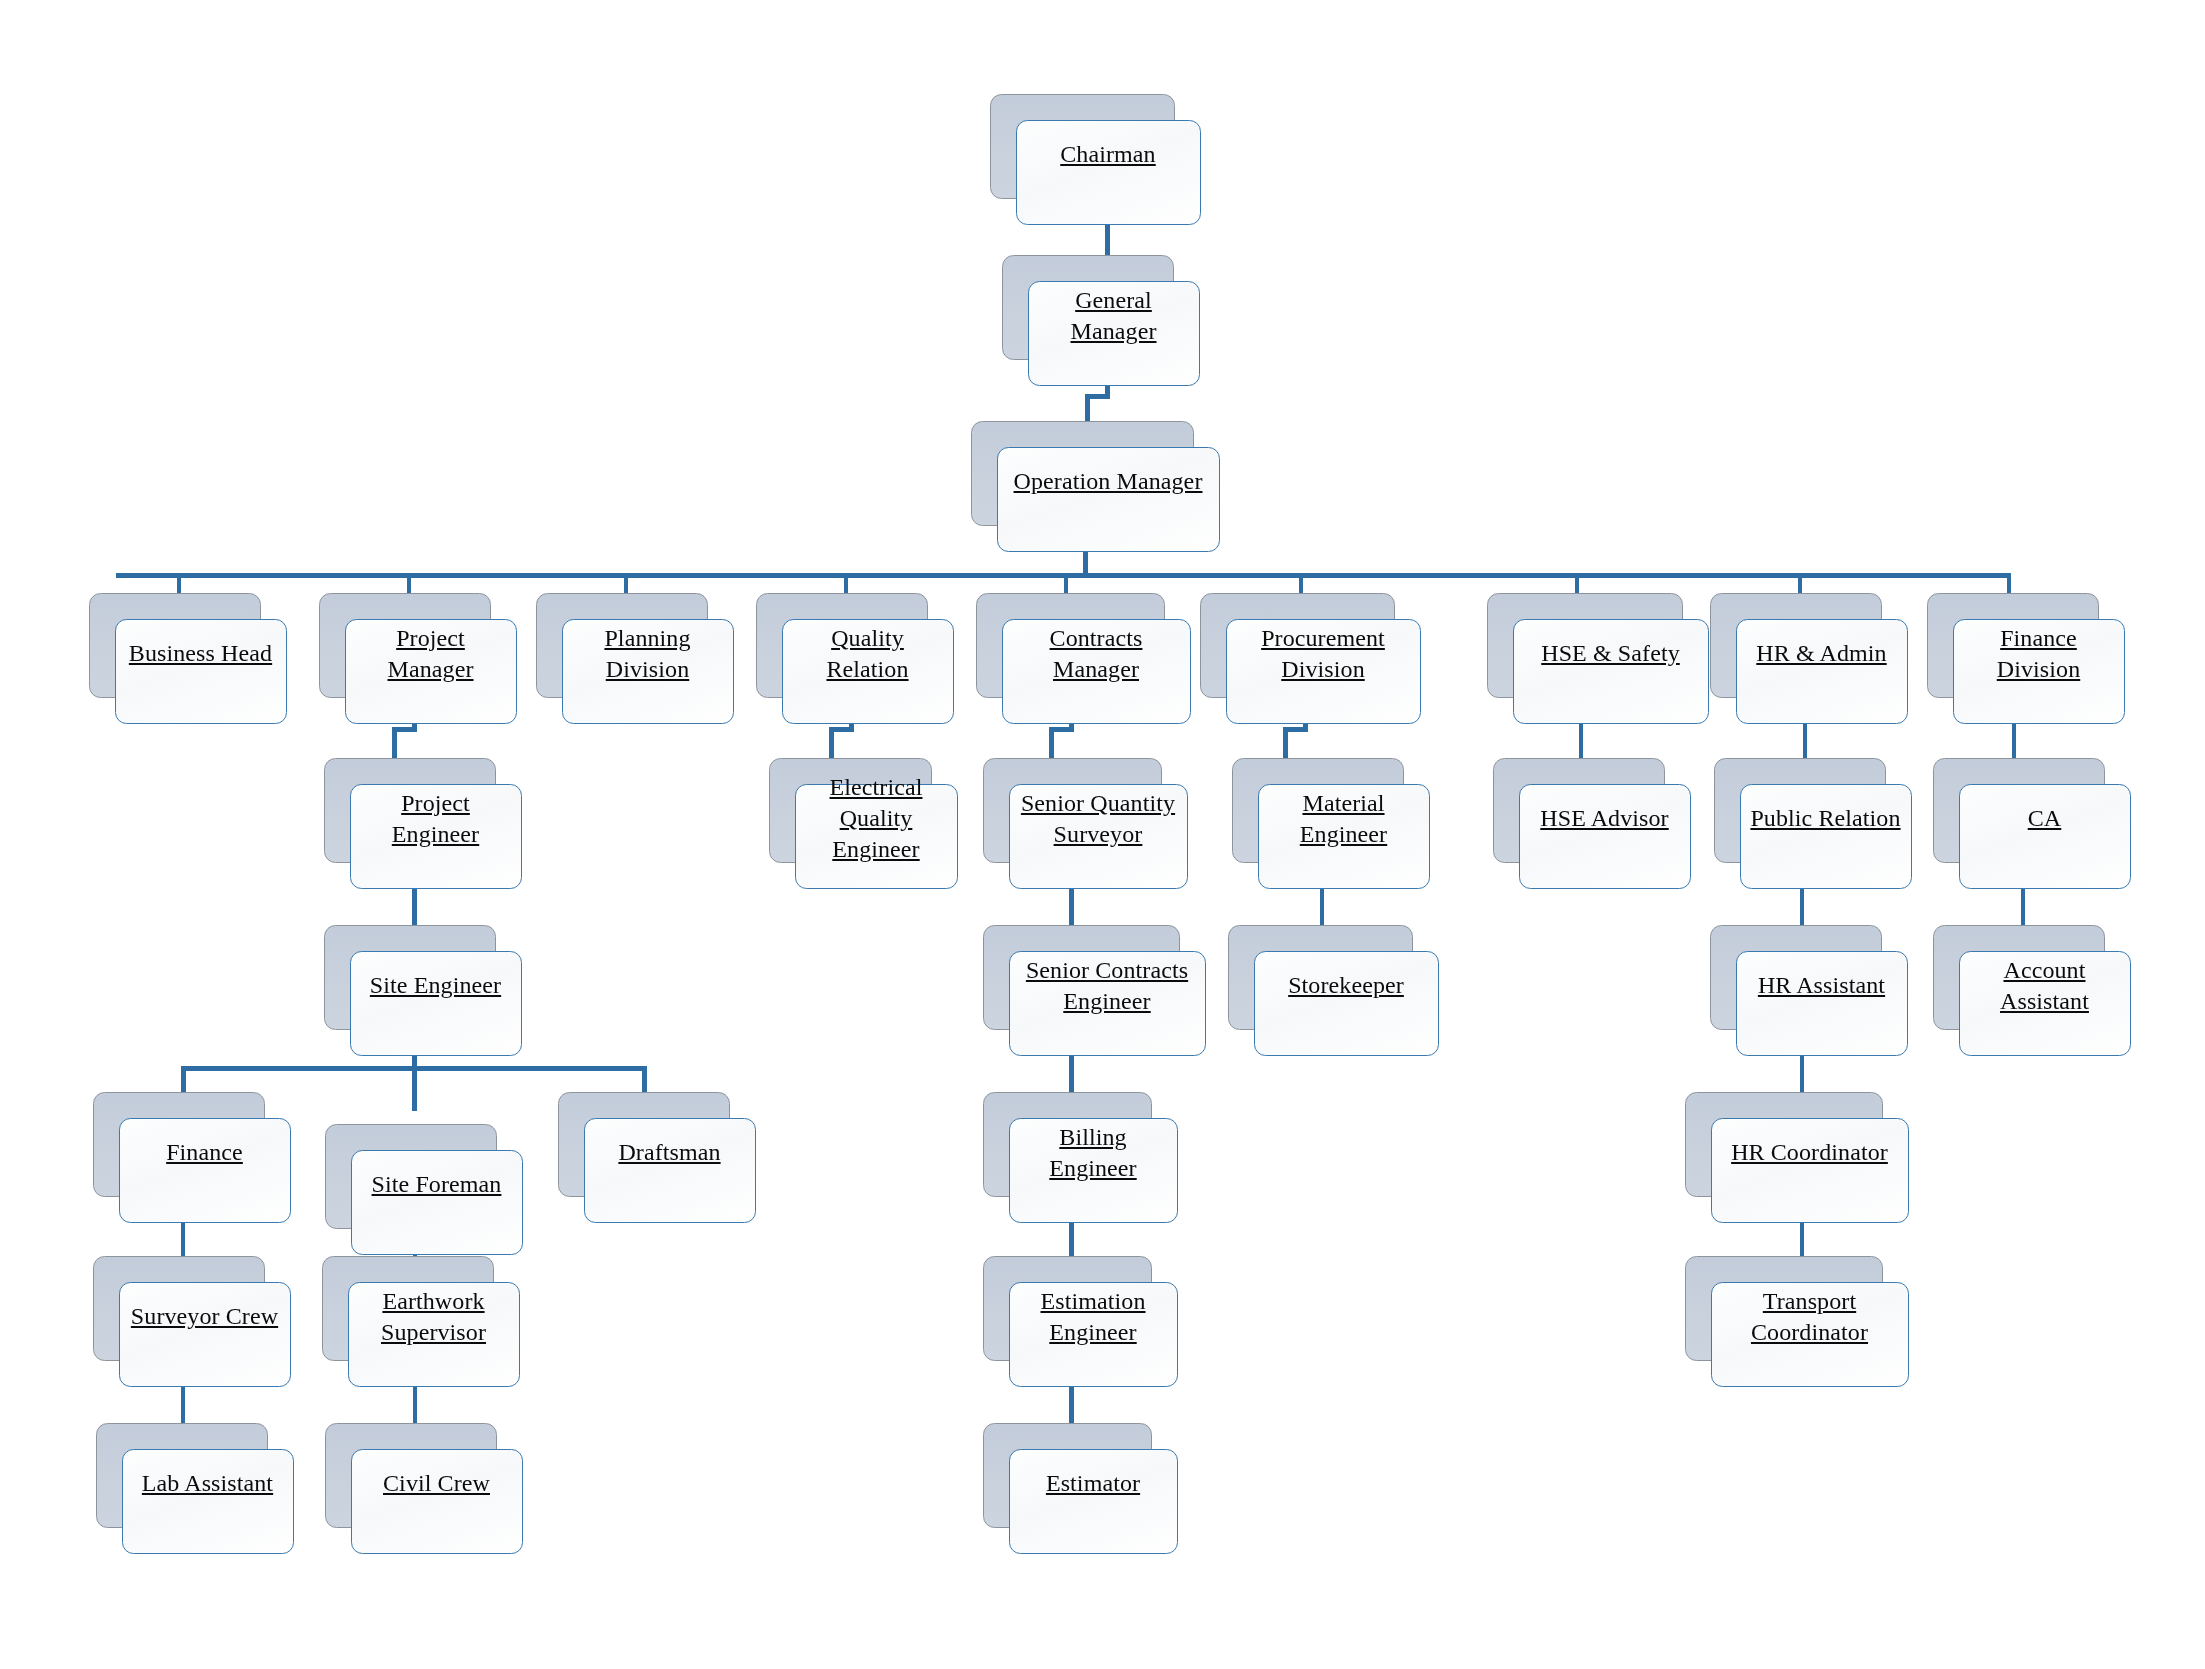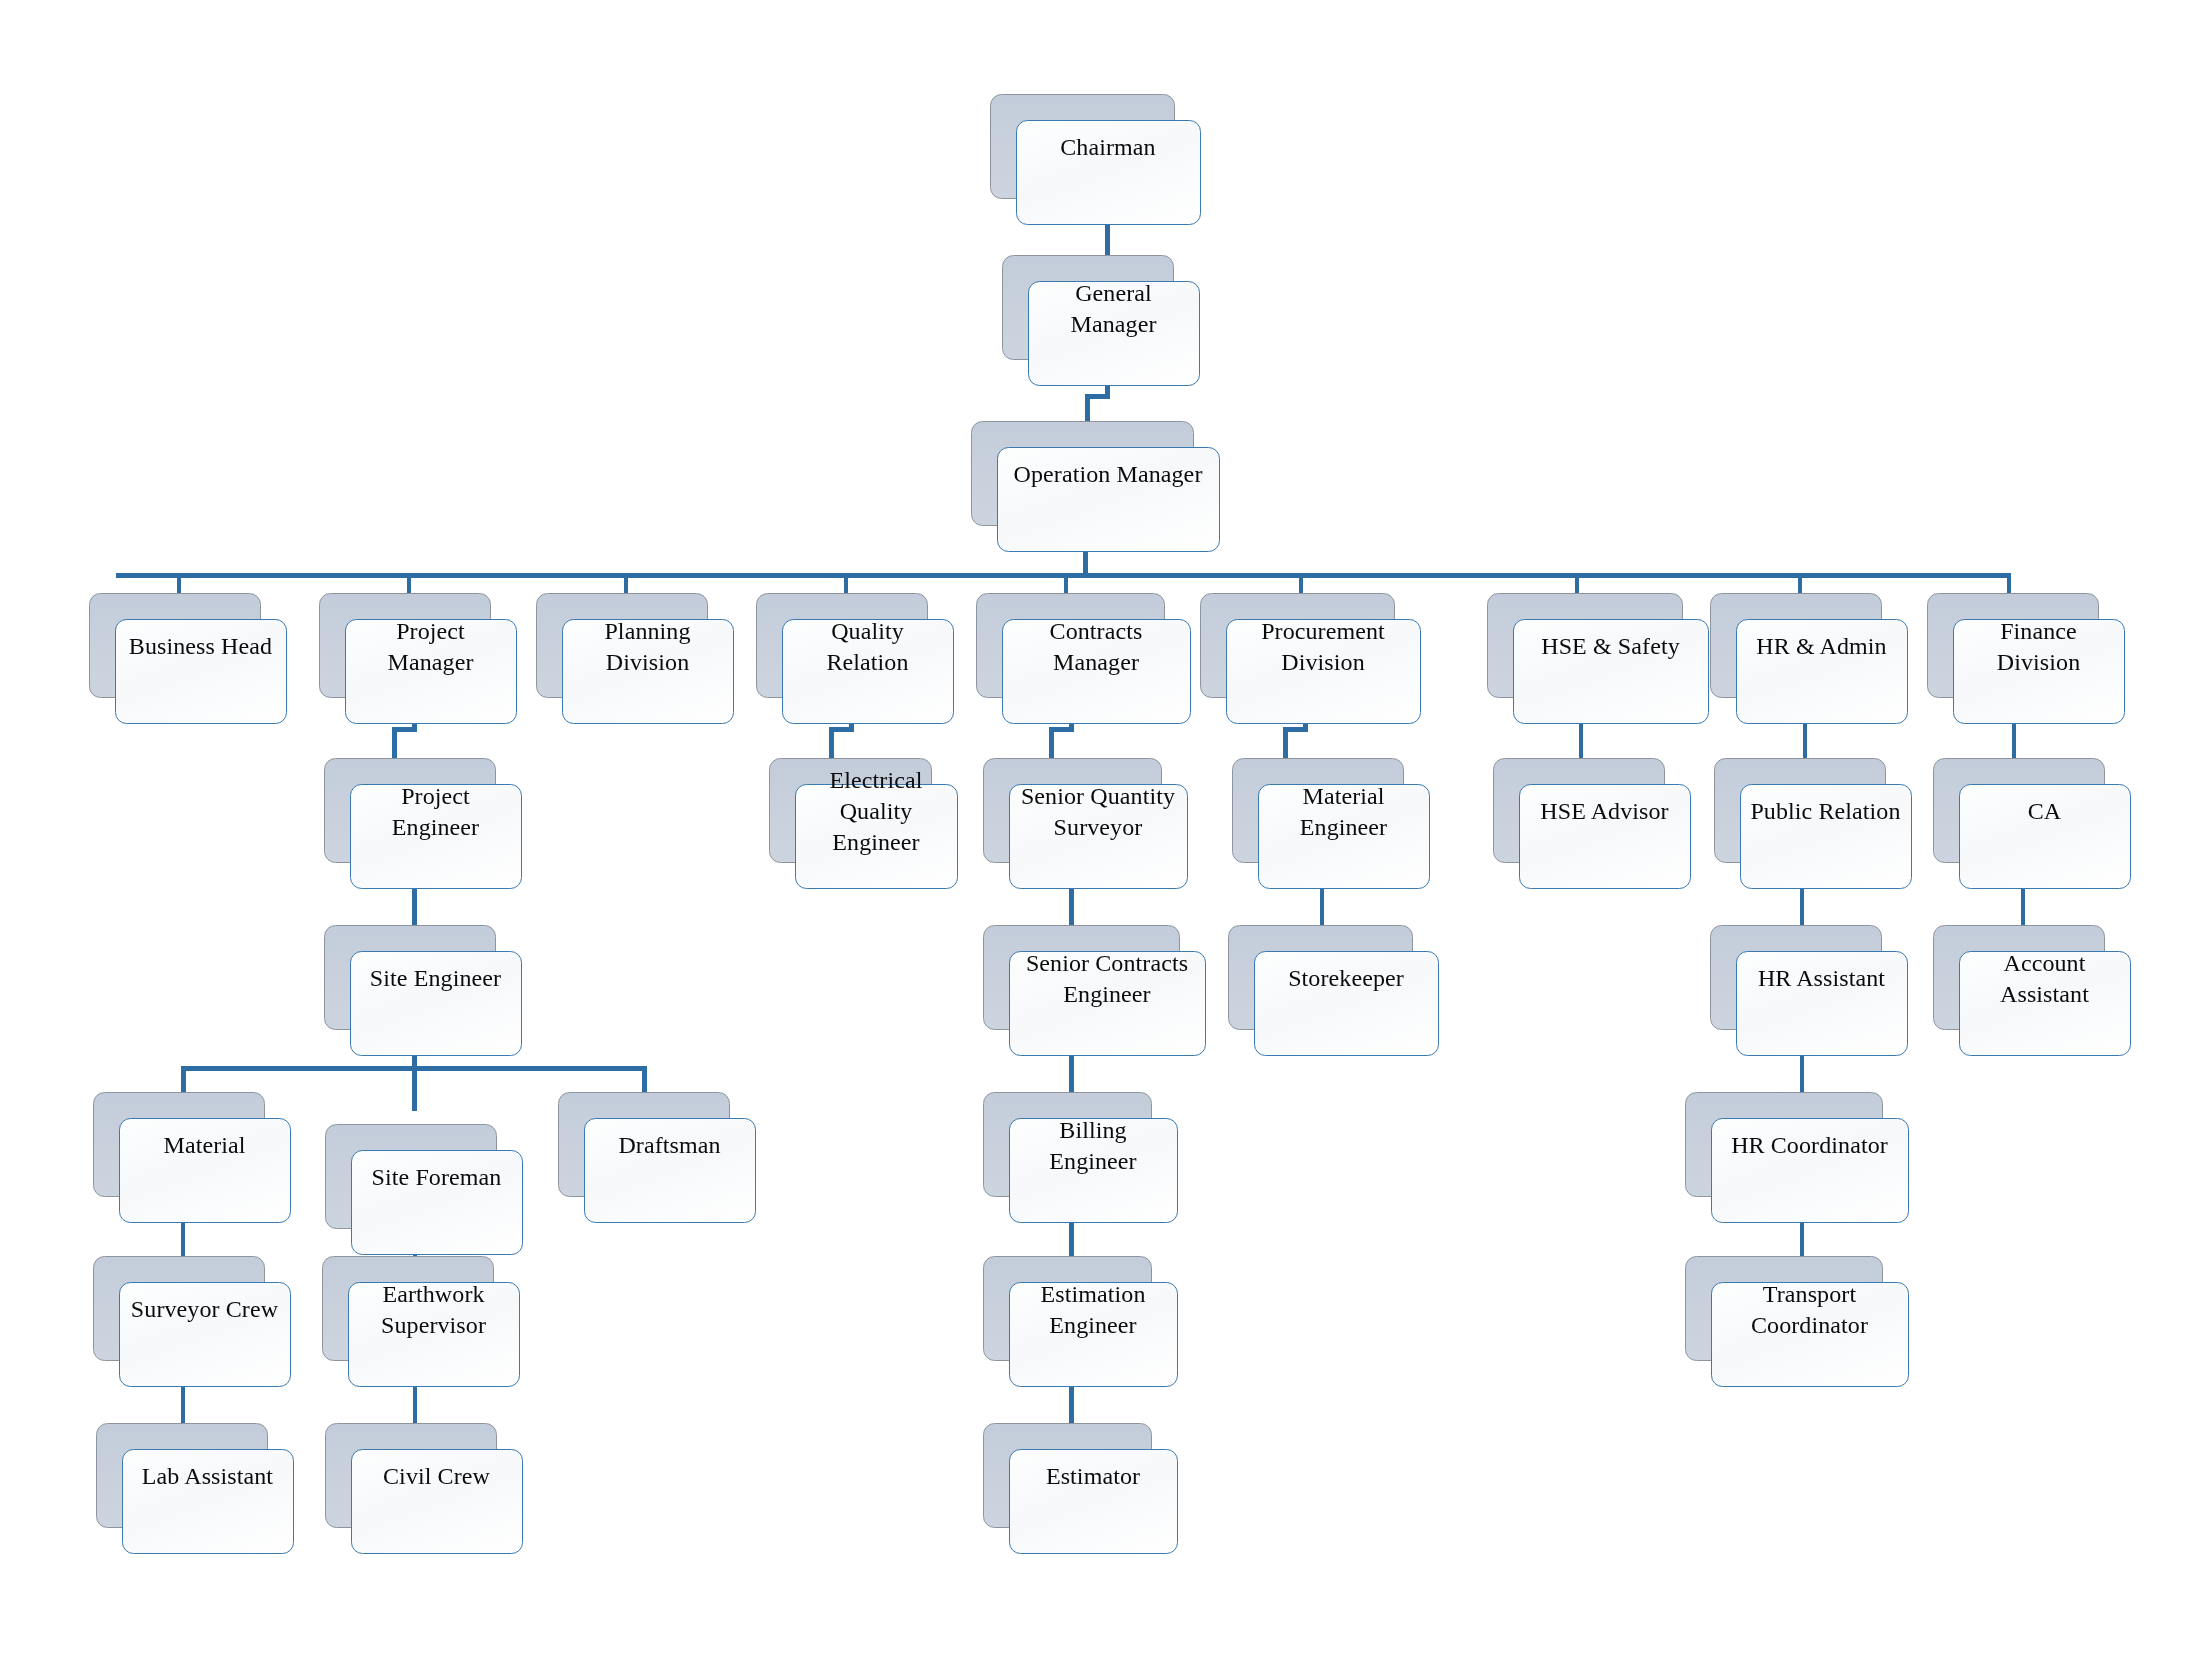--- a/index.html
+++ b/index.html
@@ -47,35 +47,36 @@
     width: 100%;
     height: 100%;
     background: linear-gradient(160deg, #fdfefe 0%, #f6f8fa 45%, #ffffff 100%);
     border: 1.3px solid #3b7ab0;
     border-radius: 11.5px;
     box-sizing: border-box;
   }
   .node .label {
     position: absolute;
     left: 25.5px;
-    top: 1px;
+    top: 8px;
     width: 100%;
     height: 100%;
     display: flex;
     align-items: center;
     justify-content: center;
     text-align: center;
     color: #0b0b0b;
     font-size: 24px;
     line-height: 1.28;
     letter-spacing: 0.1px;
     padding: 0 6.4px;
     box-sizing: border-box;
     z-index: 4;
     pointer-events: none;
+    text-decoration: underline;
   }
 </style>
 </head>
 <body>
 
 <div id="canvas">
   <div id="lines-layer">
       <div class="line v" style="left: 1105px; top: 200px; width: 4.5px; height: 81px;"></div>
       <div class="line v" style="left: 1105px; top: 361px; width: 4.5px; height: 38px;"></div>
       <div class="line h" style="left: 1085px; top: 394px; width: 24px; height: 4.5px;"></div>
@@ -243,21 +244,21 @@
         <div class="label">HR Assistant</div>
       </div>
       <div class="node" style="left: 1933px; top: 925px; width: 172px; height: 105px;">
         <div class="plate"></div>
         <div class="card"></div>
         <div class="label">Account Assistant</div>
       </div>
       <div class="node" style="left: 93px; top: 1092px; width: 172px; height: 105px;">
         <div class="plate"></div>
         <div class="card"></div>
-        <div class="label">Material</div>
+        <div class="label">Finance</div>
       </div>
       <div class="node" style="left: 325px; top: 1092px; width: 172px; height: 105px; margin-top: 32px;">
         <div class="plate"></div>
         <div class="card"></div>
         <div class="label">Site Foreman</div>
       </div>
       <div class="node" style="left: 558px; top: 1092px; width: 172px; height: 105px;">
         <div class="plate"></div>
         <div class="card"></div>
         <div class="label">Draftsman</div>

